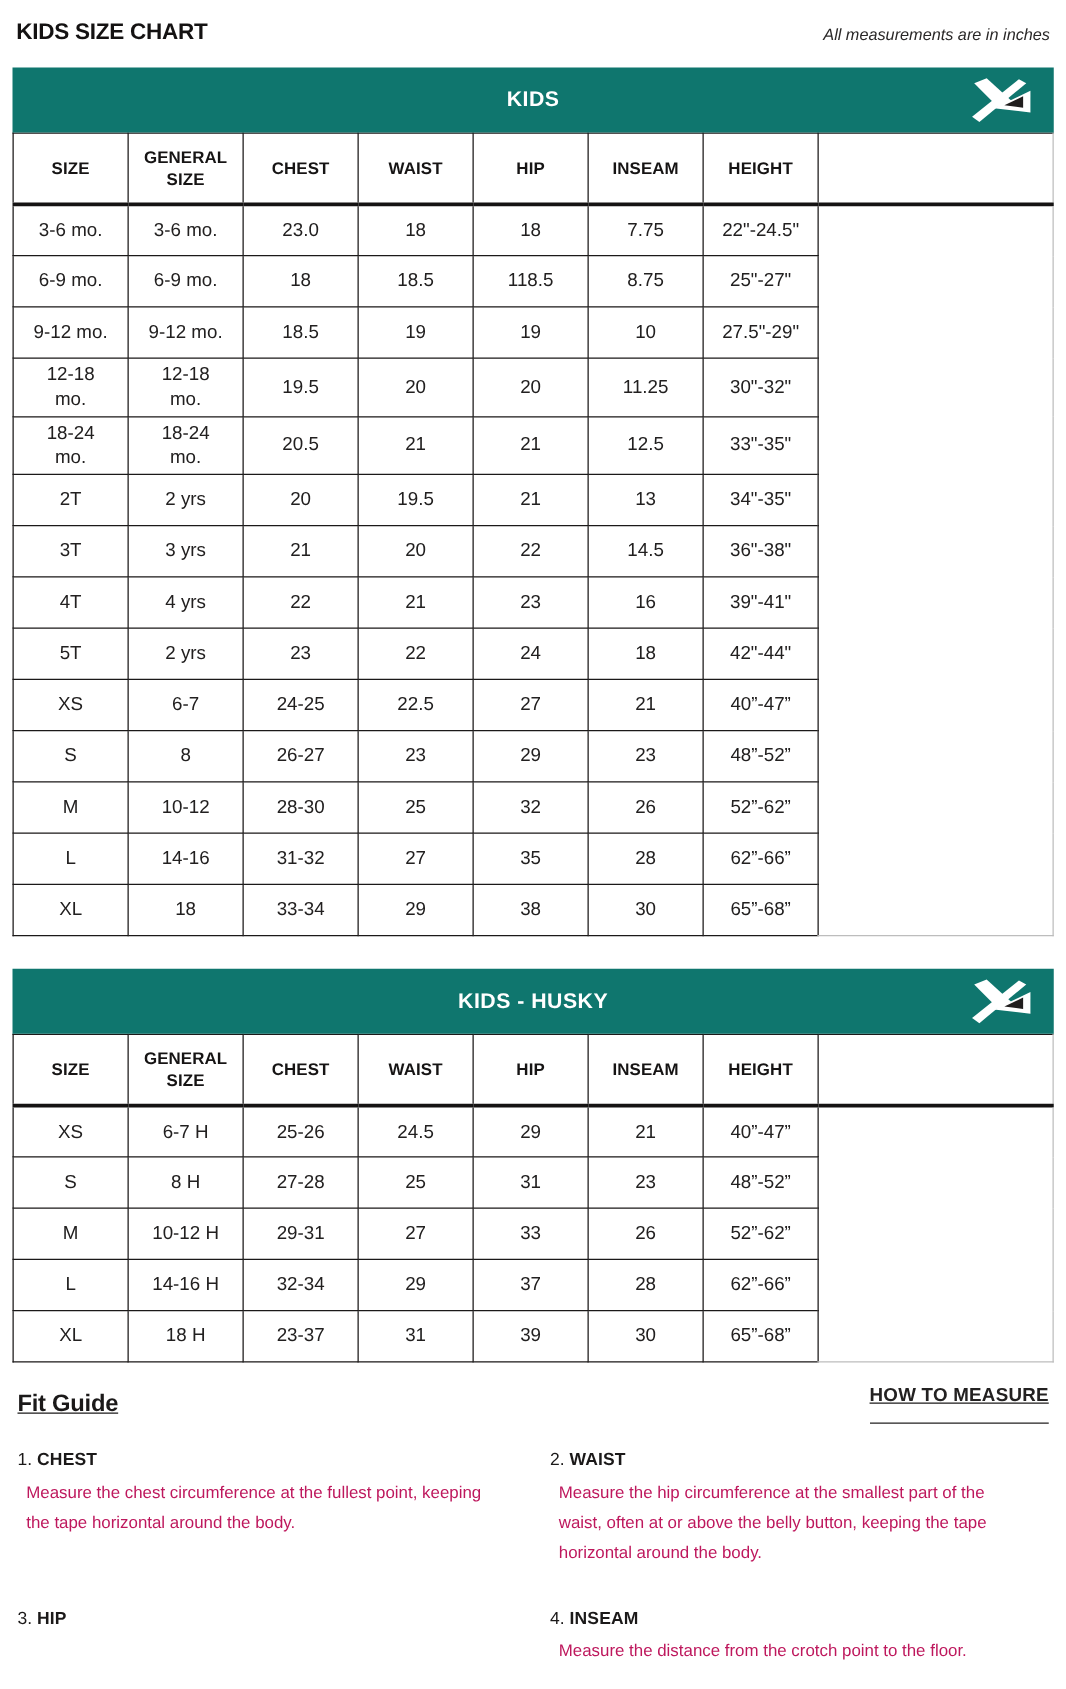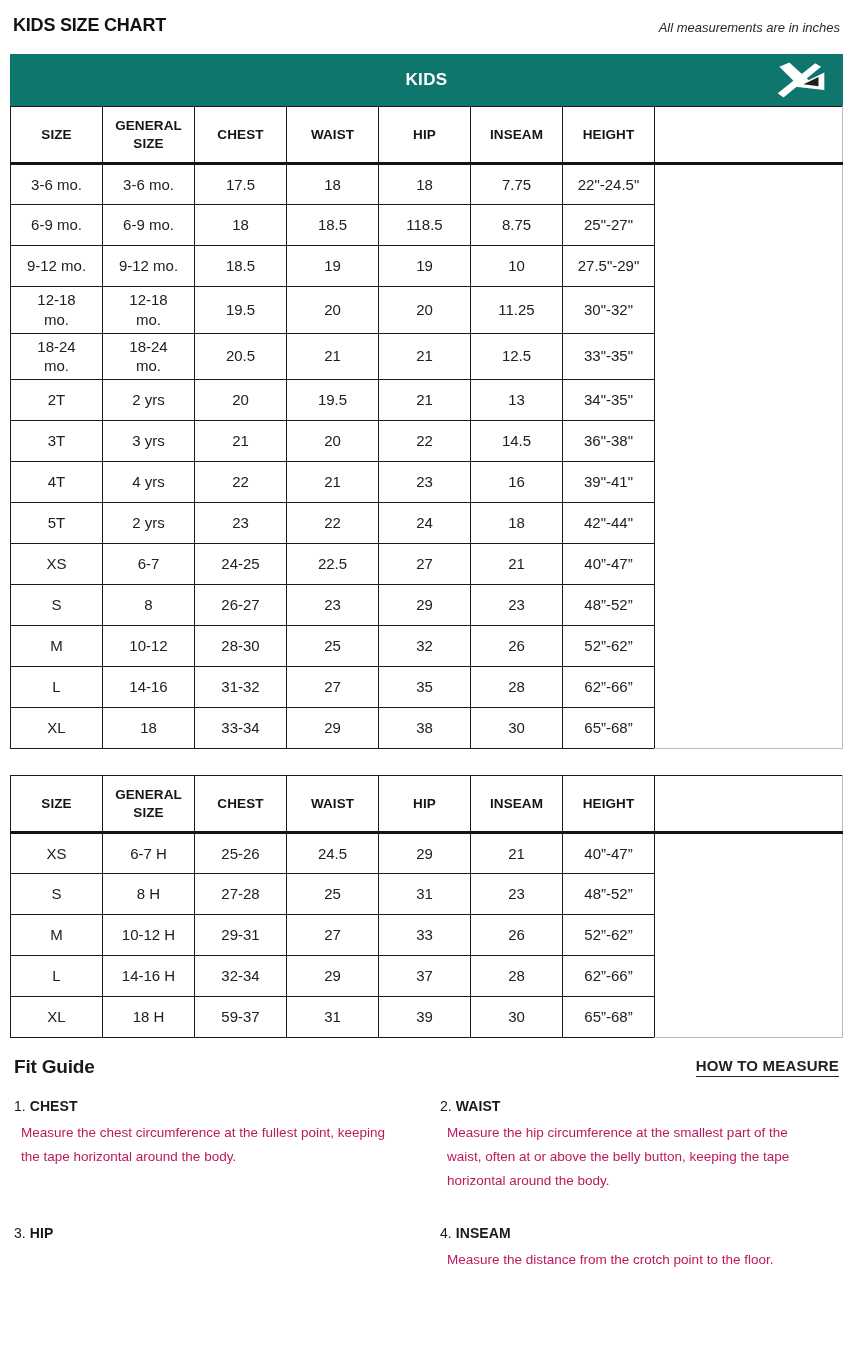--- a/index.html
+++ b/index.html
@@ -105,35 +105,36 @@
     background: #ffffff;
   }
 
   
   .fit-guide { padding: 18px 14px 0 14px; }
   .fit-guide-header {
     display: flex;
     justify-content: space-between;
     align-items: center;
     margin-bottom: 20px;
+    text-decoration: underline;
   }
   .fit-guide-title {
     font-size: 19px;
     font-weight: 800;
     letter-spacing: -0.2px;
     color: #1b1919;
   }
   .how-to-measure {
     font-size: 15px;
     font-weight: 700;
     letter-spacing: 0.2px;
     color: #232121;
     text-decoration: none;
     border-bottom: 1.6px solid #232121;
-    padding-bottom: 2px;
+    padding-bottom: 13px;
     cursor: pointer;
   }
   .fit-items {
     display: grid;
     grid-template-columns: 412px 1fr;
     column-gap: 14px;
     row-gap: 32px;
   }
   .fit-item-heading {
     display: flex;
@@ -183,21 +184,21 @@
             <th>HIP</th>
             <th>INSEAM</th>
             <th>HEIGHT</th>
             <th class="empty-col"></th>
           </tr>
         </thead>
         <tbody>
           <tr>
             <td>3-6 mo.</td>
             <td>3-6 mo.</td>
-            <td>17.5</td>
+            <td>23.0</td>
             <td>18</td>
             <td>18</td>
             <td>7.75</td>
             <td>22"-24.5"</td>
             <td class="filler" rowspan="14"></td>
           </tr>
           <tr>
             <td>6-9 mo.</td>
             <td>6-9 mo.</td>
             <td>18</td>
@@ -316,20 +317,31 @@
             <td>29</td>
             <td>38</td>
             <td>30</td>
             <td>65”-68”</td>
           </tr>
         </tbody>
       </table>
   </section>
 
   <section class="size-table-wrap">
+    <div class="banner">
+      <span class="banner-title">KIDS - HUSKY</span>
+      <span class="banner-logo">
+        <svg viewBox="0 0 120 96" xmlns="http://www.w3.org/2000/svg">
+          <polygon points="4,80 94,8 108,16 18,90" fill="#ffffff"></polygon>
+          <polygon points="8,16 32,6 80,50 54,62" fill="#ffffff"></polygon>
+          <polygon points="46,64 116,30 116,72" fill="#ffffff"></polygon>
+          <polygon points="66,58 102,41 102,63" fill="#201d1d"></polygon>
+        </svg>
+      </span>
+    </div>
     <table class="chart">
         <thead>
           <tr>
             <th>SIZE</th>
             <th>GENERAL SIZE</th>
             <th>CHEST</th>
             <th>WAIST</th>
             <th>HIP</th>
             <th>INSEAM</th>
             <th>HEIGHT</th>
@@ -370,21 +382,21 @@
             <td>14-16 H</td>
             <td>32-34</td>
             <td>29</td>
             <td>37</td>
             <td>28</td>
             <td>62”-66”</td>
           </tr>
           <tr>
             <td>XL</td>
             <td>18 H</td>
-            <td>59-37</td>
+            <td>23-37</td>
             <td>31</td>
             <td>39</td>
             <td>30</td>
             <td>65”-68”</td>
           </tr>
         </tbody>
       </table>
   </section>
 
   <section class="fit-guide">

